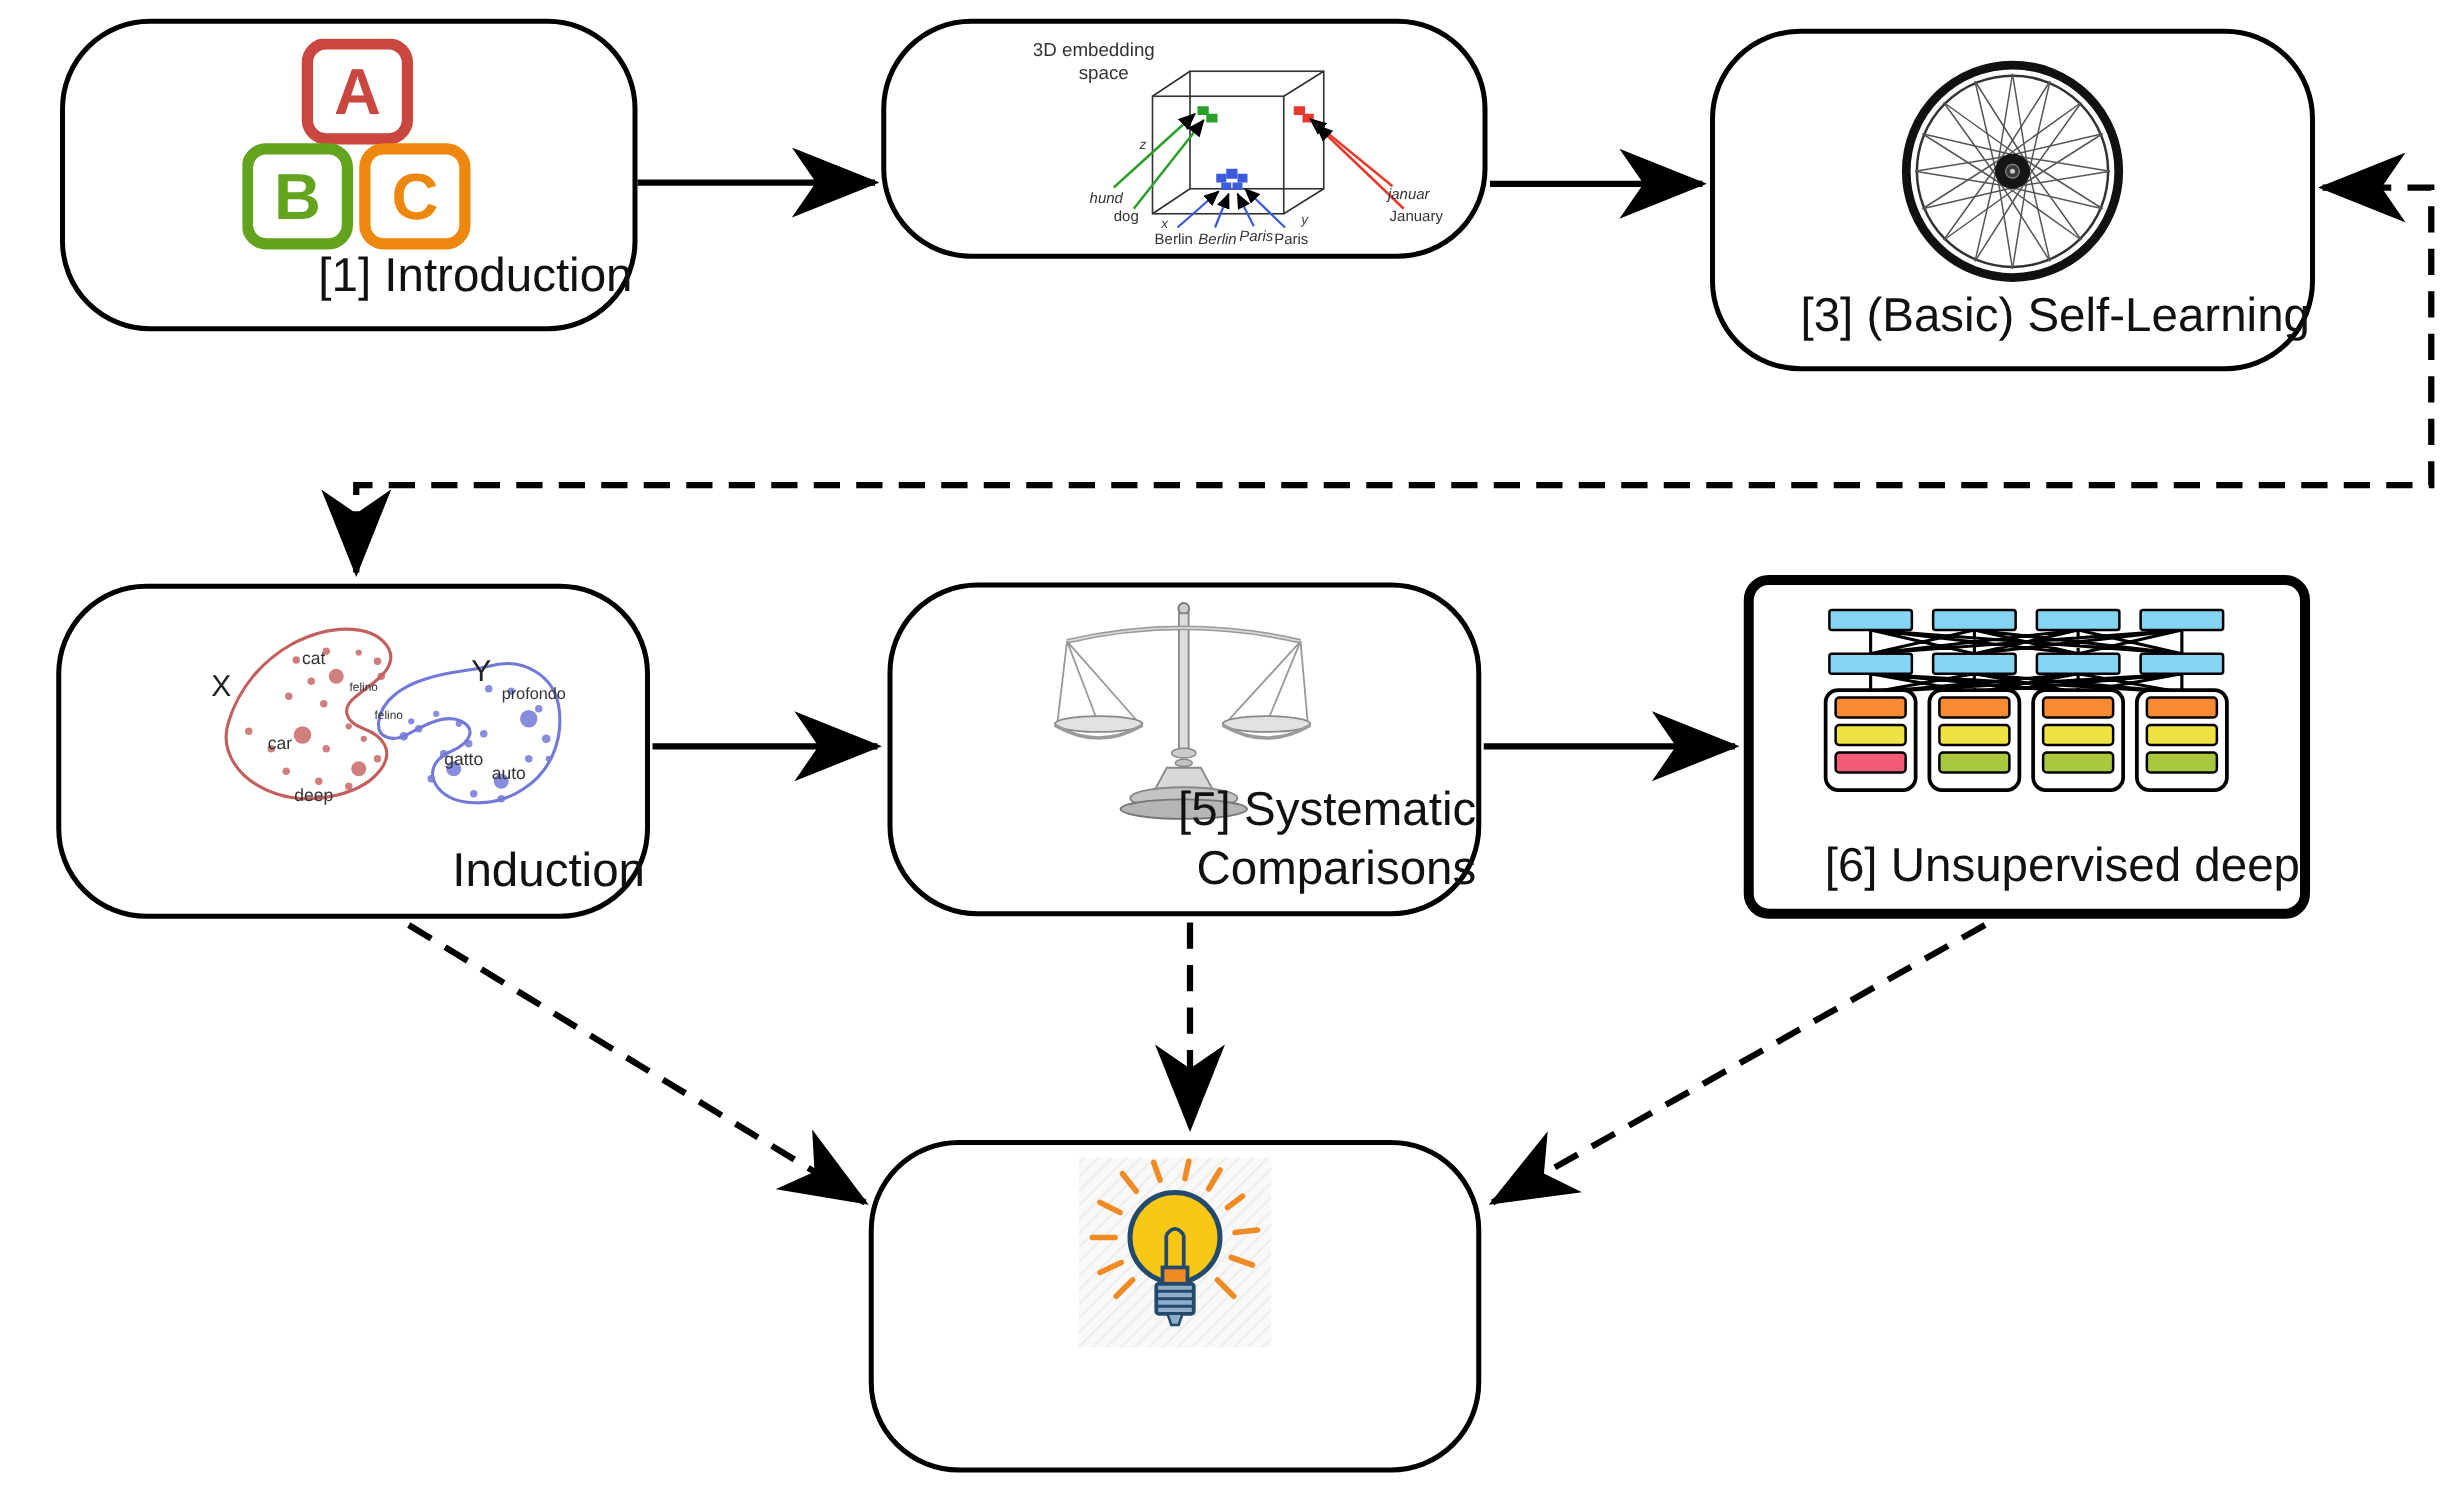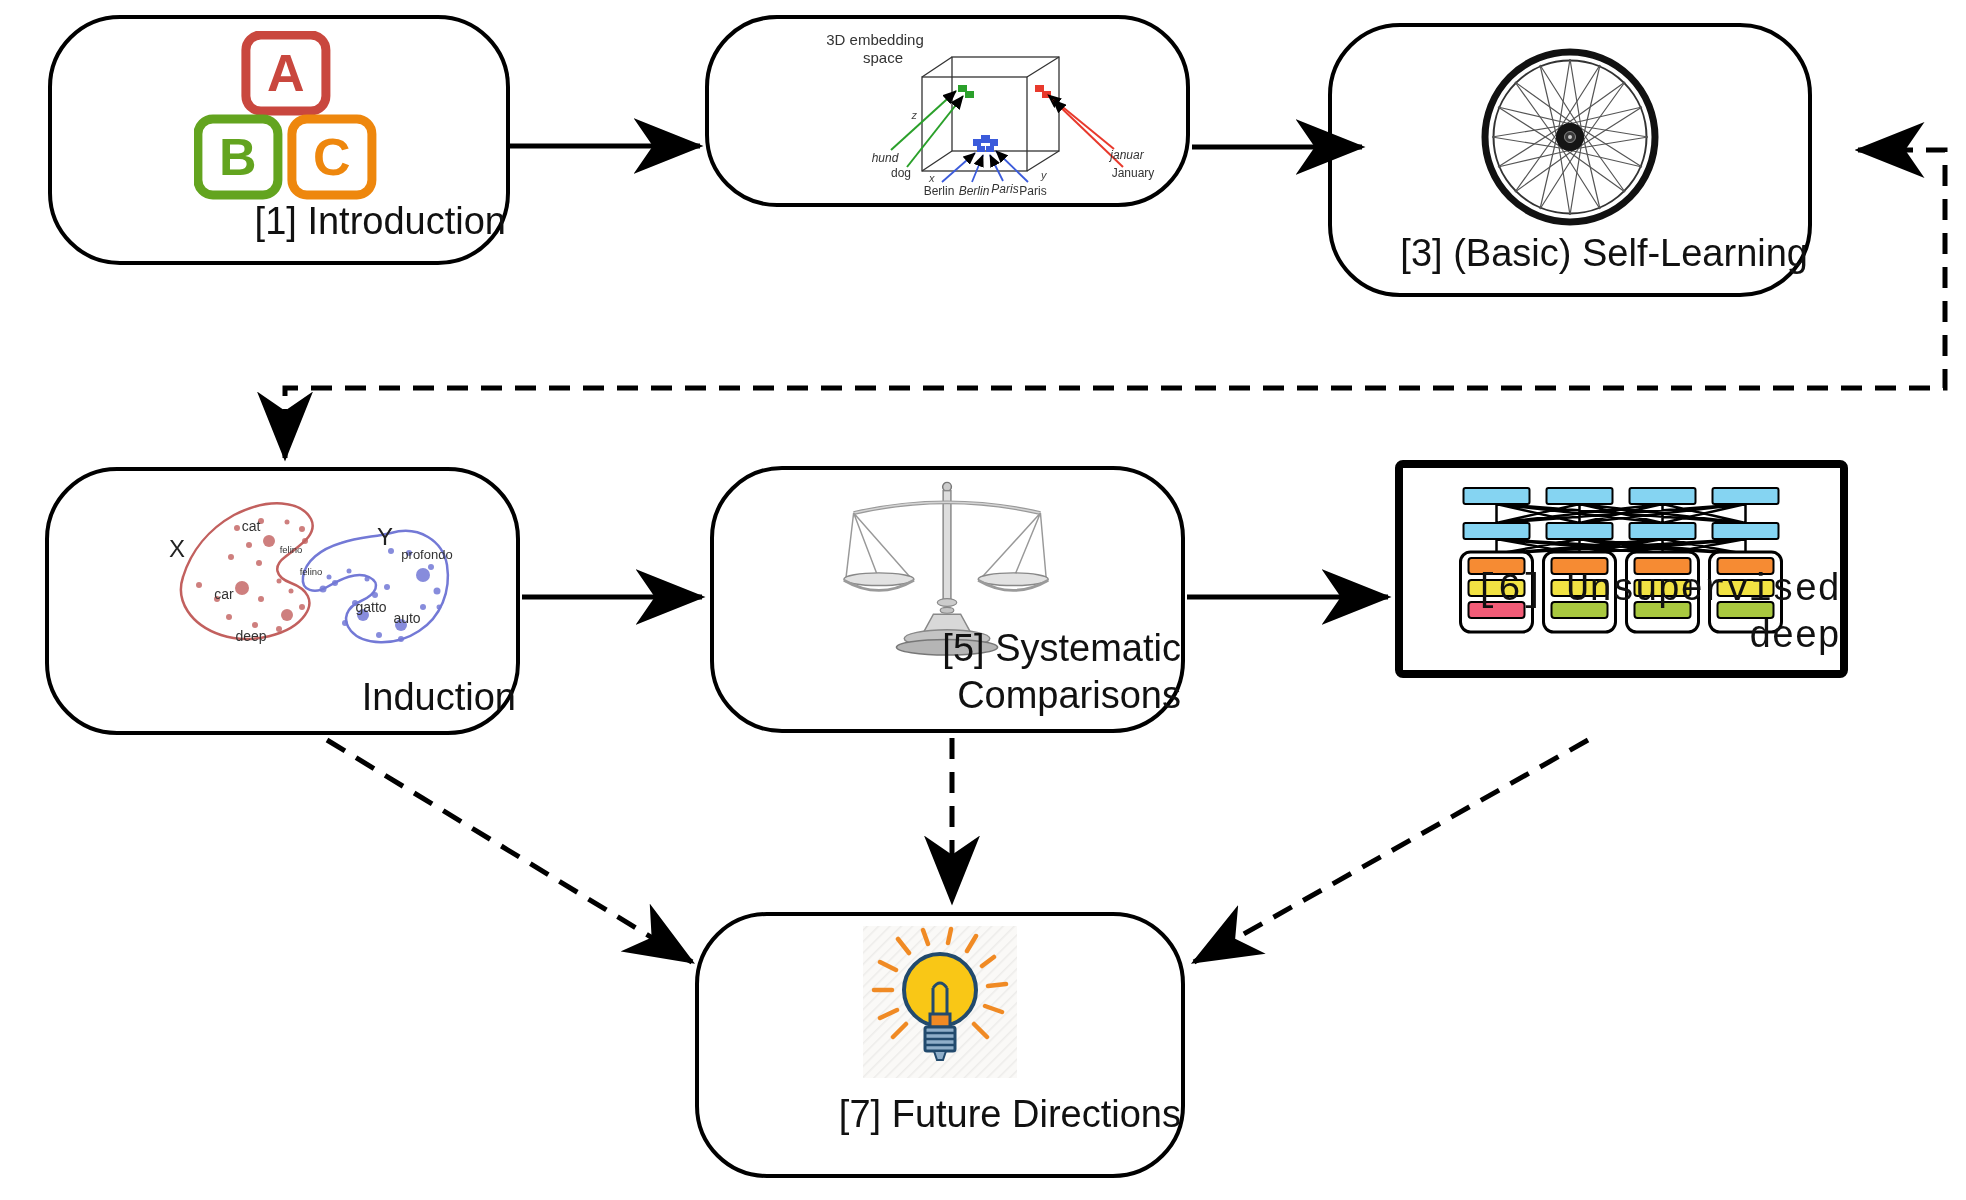--- a/index.html
+++ b/index.html
@@ -95,21 +95,21 @@
         <rect x="208" y="56" width="9" height="7" fill="currentColor"></rect>
         <rect x="215" y="62" width="9" height="7" fill="currentColor"></rect>
         <path d="M287,120 L221,66" stroke="currentColor" stroke-width="2" marker-end="url(#tip)"></path>
         <path d="M296,138 L226,71" stroke="currentColor" stroke-width="2" marker-end="url(#tip)"></path>
         <text x="300" y="130" text-anchor="middle" font-size="12" font-style="italic" fill="#333">januar</text>
         <text x="306" y="148" text-anchor="middle" font-size="12" fill="#333">January</text>
       </g>
     </svg>
   </div>
 
-  <div class="box" style="left:1328px;top:23px;width:484px;height:274px;">
+  <div class="box" style="left:1368px;top:23px;width:484px;height:274px;">
     <svg class="icon" style="left:50%;top:20px;transform:translateX(-50%);" width="180" height="180" viewBox="0 0 180 180">
       <circle cx="90" cy="90" r="85" fill="none" stroke="#111" stroke-width="7"></circle>
       <circle cx="90" cy="90" r="76.5" fill="none" stroke="#333" stroke-width="2"></circle>
       <path fill="none" stroke="#555" stroke-width="1.2" d="M168,90 L94,102 M162,120 L89,103 M145,145 L85,102 M120,162 L80,99 M90,168 L78,94 M60,162 L77,89 M35,145 L78,85 M18,120 L81,80 M12,90 L86,78 M18,60 L91,77 M35,35 L95,78 M60,18 L100,81 M90,12 L102,86 M120,18 L103,91 M145,35 L102,95 M162,60 L99,100"></path>
       <path fill="none" stroke="#555" stroke-width="1.2" d="M168,90 L94,78 M162,120 L99,80 M145,145 L102,85 M120,162 L103,89 M90,168 L102,94 M60,162 L100,99 M35,145 L95,102 M18,120 L91,103 M12,90 L86,102 M18,60 L81,100 M35,35 L78,95 M60,18 L77,91 M90,12 L78,86 M120,18 L80,81 M145,35 L85,78 M162,60 L89,77"></path>
       <circle cx="90" cy="90" r="14" fill="#151515"></circle>
       <circle cx="90" cy="90" r="5.5" fill="#3a3a3a" stroke="#888" stroke-width="1"></circle>
       <circle cx="90" cy="90" r="2" fill="#cccccc"></circle>
     </svg>
     <div class="box-label" style="bottom:16px;">[3] (Basic) Self-Learning</div>
@@ -200,21 +200,21 @@
       <path d="M96,140 L124,140 L136,162 L84,162 Z" fill="#d8d8d8" stroke="#888" stroke-width="1.5"></path>
       <ellipse cx="110" cy="165" rx="44" ry="9" fill="#c4c4c4" stroke="#888" stroke-width="1.5"></ellipse>
       <ellipse cx="110" cy="174" rx="52" ry="8" fill="#b5b5b5" stroke="#777" stroke-width="1.5"></ellipse>
     </svg>
     <div class="box-label" style="bottom:10px;">
       <div>[5] Systematic</div>
       <div>Comparisons</div>
     </div>
   </div>
 
-  <div class="box thick" style="left:1395px;top:460px;width:453px;height:218px;border-radius:8px;font-family:Liberation Mono, monospace;">
+  <div class="box thick" style="left:1395px;top:460px;width:453px;height:275px;border-radius:20px;">
     <svg class="icon" style="left:50%;top:18px;transform:translateX(-50%);" width="335" height="150" viewBox="0 0 335 150">
       <path stroke="#000" stroke-width="2.5" d="M42,18L42,37 M42,18L125,37 M42,18L208,37 M42,18L291,37 M125,18L42,37 M125,18L125,37 M125,18L208,37 M125,18L291,37 M208,18L42,37 M208,18L125,37 M208,18L208,37 M208,18L291,37 M291,18L42,37 M291,18L125,37 M291,18L208,37 M291,18L291,37"></path>
       <path stroke="#000" stroke-width="2.5" d="M42,53L42,68 M42,53L125,68 M42,53L208,68 M42,53L291,68 M125,53L42,68 M125,53L125,68 M125,53L208,68 M125,53L291,68 M208,53L42,68 M208,53L125,68 M208,53L208,68 M208,53L291,68 M291,53L42,68 M291,53L125,68 M291,53L208,68 M291,53L291,68"></path>
       <g stroke="#000" stroke-width="2">
         <rect x="9" y="2" width="66" height="16" rx="2" fill="#85d4f2"></rect>
         <rect x="92" y="2" width="66" height="16" rx="2" fill="#85d4f2"></rect>
         <rect x="175" y="2" width="66" height="16" rx="2" fill="#85d4f2"></rect>
         <rect x="258" y="2" width="66" height="16" rx="2" fill="#85d4f2"></rect>
         <rect x="9" y="37" width="66" height="16" rx="2" fill="#85d4f2"></rect>
         <rect x="92" y="37" width="66" height="16" rx="2" fill="#85d4f2"></rect>
@@ -257,16 +257,15 @@
       </defs>
       <rect x="8" y="0" width="154" height="152" fill="url(#hatch)"></rect>
       <path stroke="#f08a24" stroke-width="4.5" stroke-linecap="round" fill="none" d="M130,80 L147,86 M133,60 L151,58 M127,40 L139,31 M112,25 L121,10 M93,17 L96,3 M73,18 L68,4 M54,27 L43,13 M41,44 L25,36 M37,64 L19,64 M42,84 L25,92 M51,98 L38,111 M119,98 L132,111"></path>
       <circle cx="85" cy="64" r="36" fill="#f9c716" stroke="#224a6d" stroke-width="4"></circle>
       <path d="M78,88 L78,62 M92,88 L92,62 M78,62 Q85,52 92,62" fill="none" stroke="#224a6d" stroke-width="3"></path>
       <rect x="75" y="88" width="20" height="13" fill="#f08a24" stroke="#224a6d" stroke-width="3"></rect>
       <rect x="70" y="101" width="30" height="24" rx="2" fill="#8faec9" stroke="#224a6d" stroke-width="3"></rect>
       <path d="M70,107 L100,107 M70,113 L100,113 M70,119 L100,119" stroke="#224a6d" stroke-width="2.5"></path>
       <path d="M79,125 L91,125 L88,134 L82,134 Z" fill="#8faec9" stroke="#224a6d" stroke-width="2"></path>
     </svg>
-    <div class="box-label" style="bottom:36px;">[7] Future Directions</div>
   </div>
 
 </div>
 
 </body></html>

